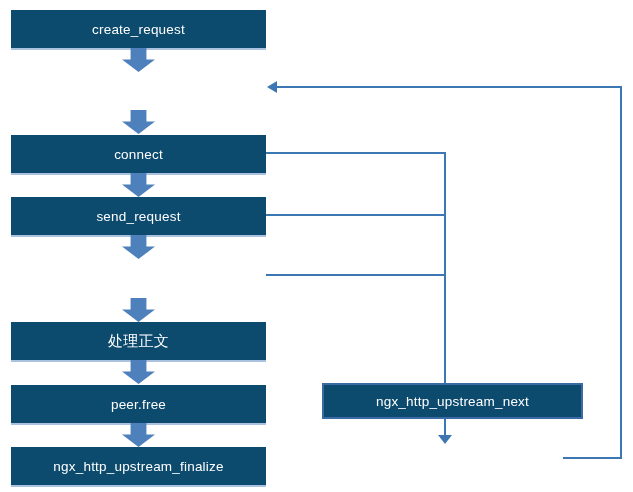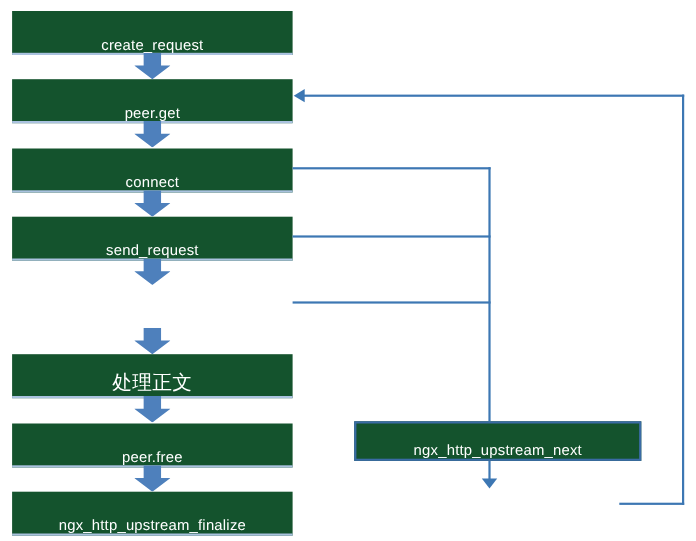--- a/index.html
+++ b/index.html
@@ -1,20 +1,20 @@
 <!DOCTYPE html>
 <html><head>
 <meta charset="utf-8">
 <style>
   html,body{margin:0;padding:0;background:#ffffff;}
   body{font-family:"Liberation Sans","DejaVu Sans",sans-serif;}
   .canvas{position:relative;width:633px;height:492px;background:#ffffff;overflow:hidden;}
 
-  .node{position:absolute;background:#14532d;color:#ffffff;display:flex;
-        align-items:flex-end;justify-content:center;font-size:13.5px;
+  .node{position:absolute;background:#0c4a6e;color:#ffffff;display:flex;
+        align-items:center;justify-content:center;font-size:13.5px;
         box-sizing:border-box;letter-spacing:.2px;}
   .node.left{left:11px;width:255px;height:40px;border-bottom:2px solid #aac2df;}
   .node.right{left:322px;width:261px;border:2px solid #3a6ba5;}
 
   .barrow{position:absolute;left:122px;width:33px;height:24px;background:#4e80bc;
           clip-path:polygon(26% 0,74% 0,74% 48%,100% 48%,50% 100%,0 48%,26% 48%);}
 
   .line{position:absolute;background:#3d77b3;}
   .h{height:2px;} .v{width:2px;}
 
@@ -26,30 +26,27 @@
            border-top:9px solid #3d77b3;}
 </style>
 </head>
 <body>
 
 <div class="canvas">
 
   <div class="node left" style="top:10px">
     <span>create_request</span>
   </div>
-  <div class="node left" style="top:72px">
-    <span>peer.get</span>
-  </div>
   <div class="node left" style="top:135px">
     <span>connect</span>
   </div>
   <div class="node left" style="top:197px">
     <span>send_request</span>
   </div>
-  <div class="node left" style="top:322px;font-size:18px">
+  <div class="node left" style="top:322px;font-size:15px">
     <span>处理正文</span>
   </div>
   <div class="node left" style="top:385px">
     <span>peer.free</span>
   </div>
   <div class="node left" style="top:447px">
     <span>ngx_http_upstream_finalize</span>
   </div>
 
   <div class="barrow" style="top:48px"></div>

